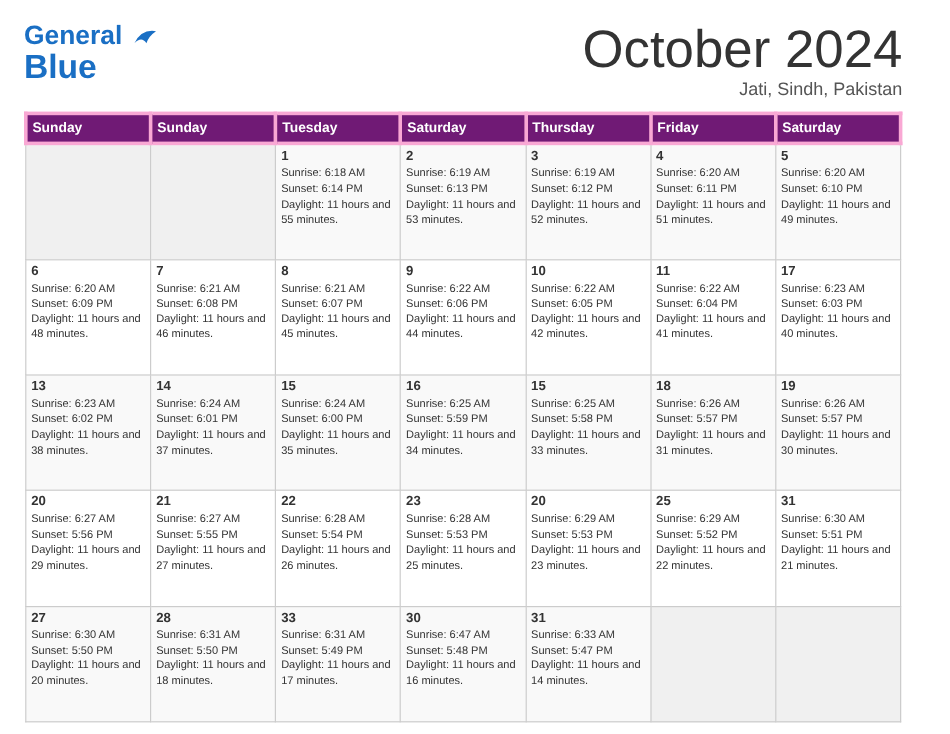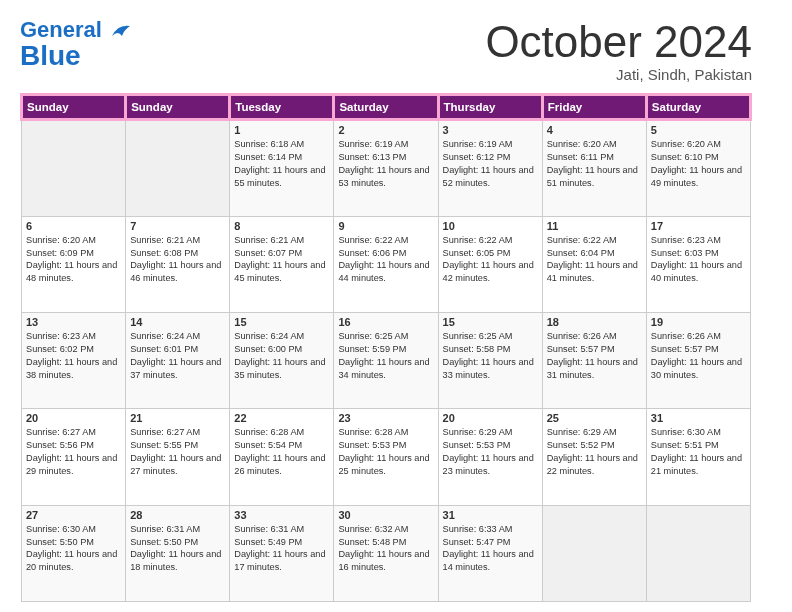--- a/index.html
+++ b/index.html
@@ -305,21 +305,21 @@
 Daylight: 11 hours and 18 minutes.</div>
           </td>
           <td>
             <span class="day-num">33</span>
             <div class="day-info" style="white-space: pre-line;">Sunrise: 6:31 AM
 Sunset: 5:49 PM
 Daylight: 11 hours and 17 minutes.</div>
           </td>
           <td>
             <span class="day-num">30</span>
-            <div class="day-info" style="white-space: pre-line;">Sunrise: 6:32 AM
+            <div class="day-info" style="white-space: pre-line;">Sunrise: 6:47 AM
 Sunset: 5:48 PM
 Daylight: 11 hours and 16 minutes.</div>
           </td>
           <td>
             <span class="day-num">31</span>
             <div class="day-info" style="white-space: pre-line;">Sunrise: 6:33 AM
 Sunset: 5:47 PM
 Daylight: 11 hours and 14 minutes.</div>
           </td>
           <td class="empty"></td>

